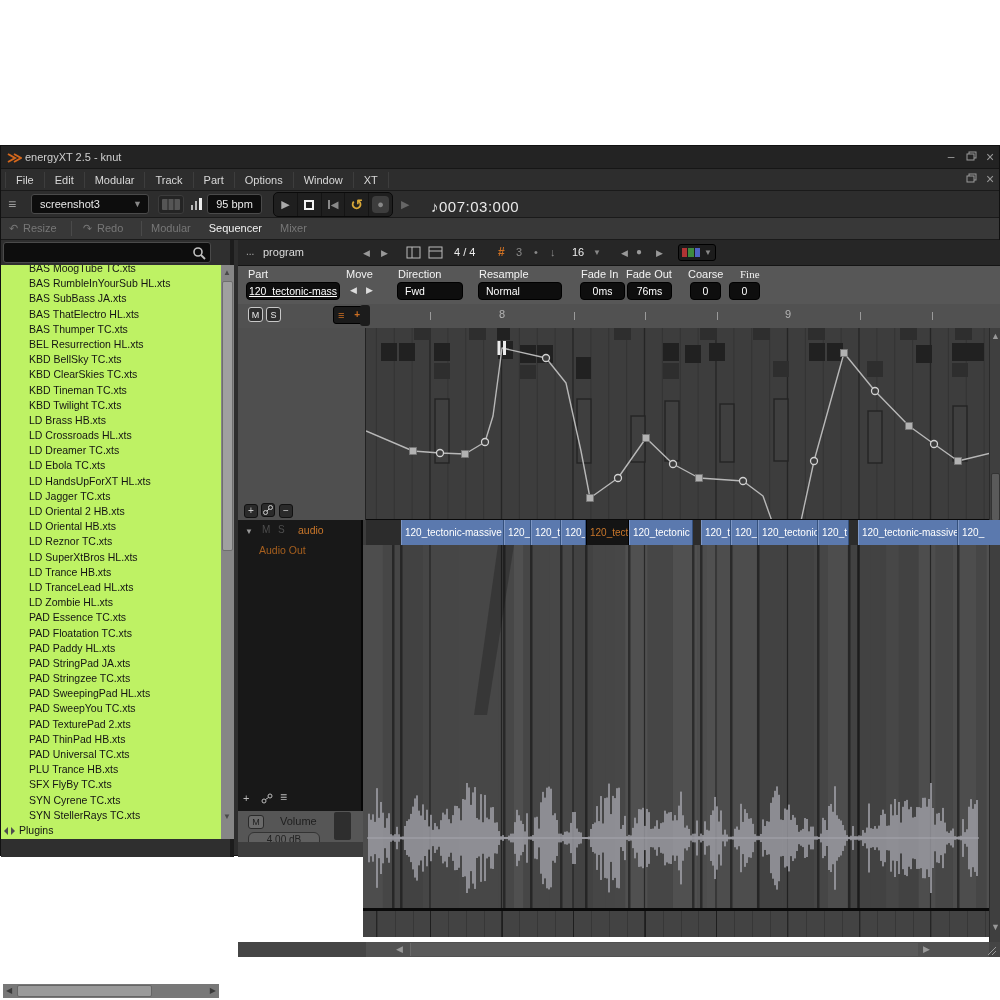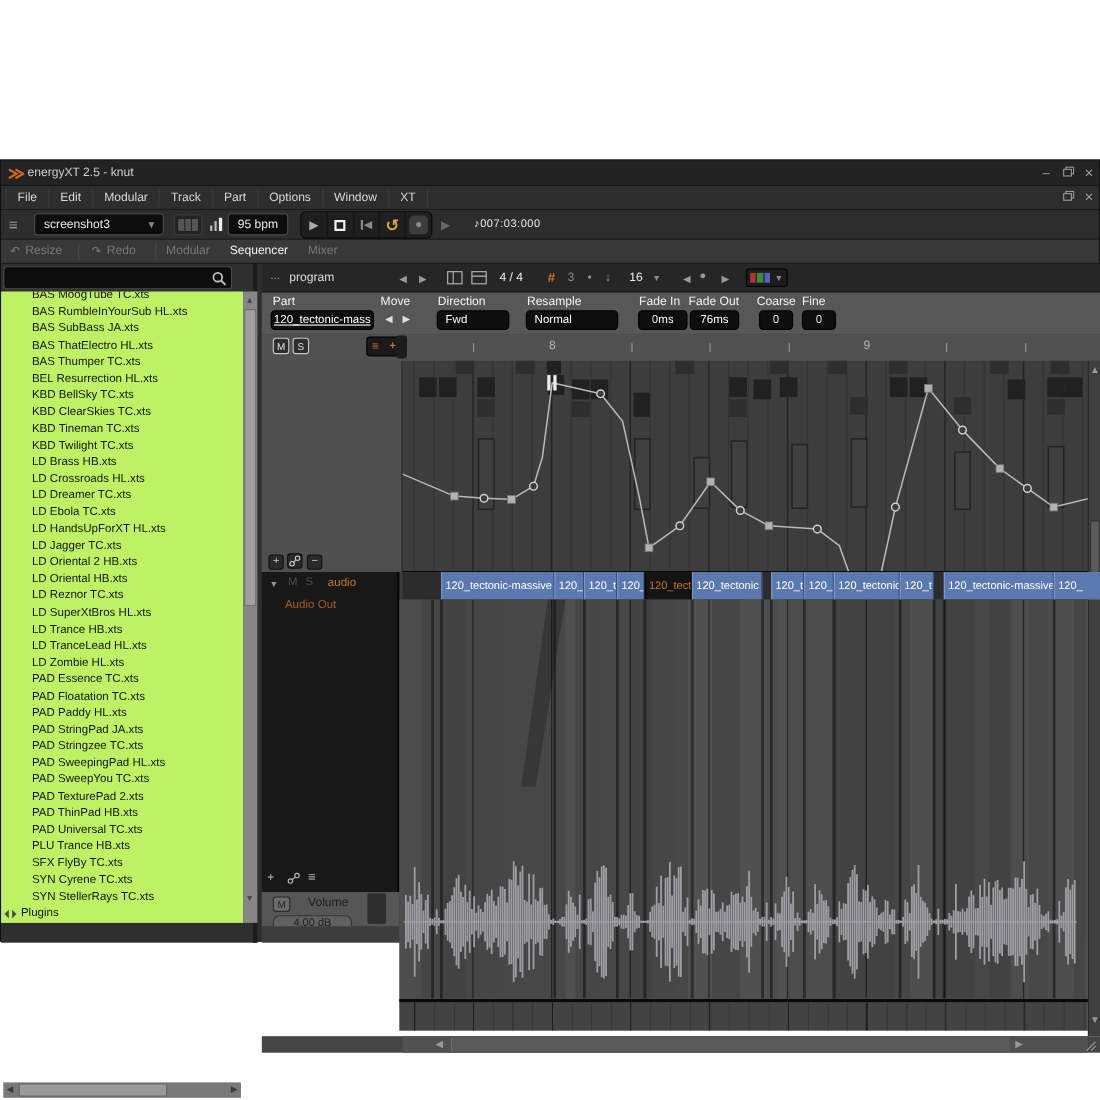--- a/index.html
+++ b/index.html
@@ -121,21 +121,21 @@
             <span style="color:#888;font-size:10px;">◀</span>
           </div>
         <div class="tbtn">
             <span style="color:#d8a838;font-size:15px;font-weight:bold;">↺</span>
           </div>
         <div class="tbtn">
             <div style="width:17px;height:17px;background:#3d3d3d;border-radius:4px;text-align:center;line-height:16px;color:#888;font-size:11px;">●</div>
           </div>
       </div>
       <div class="abs" style="left:400px;top:7px;color:#666;font-size:11px;">▶</div>
-      <div class="abs" style="left:430px;top:7px;color:#e8e8e8;font-size:10px;letter-spacing:.5px;">♪007:03:000</div>
+      <div class="abs" style="left:430px;top:7px;color:#e8e8e8;font-size:15px;letter-spacing:.5px;">♪007:03:000</div>
     </div>
 
     <div class="toolbar2">
       <span class="abs t2item" style="left:8px;top:4px;">↶</span>
       <span class="abs t2item" style="left:22px;top:4px;">Resize</span>
       <div class="vsep" style="left:70px;"></div>
       <span class="abs t2item" style="left:82px;top:4px;">↷</span>
       <span class="abs t2item" style="left:96px;top:4px;">Redo</span>
       <div class="vsep" style="left:140px;"></div>
       <div id="view-tabs" class="abs" style="left:150px;top:4px;display:flex;gap:18px;">
@@ -270,21 +270,21 @@
             <span style="white-space: nowrap; overflow: hidden;">0ms</span>
           </div>
           <span class="pfield-label" style="left: 388px;">Fade Out</span>
           <div class="pbox" style="left: 389px; width: 45px;">
             <span style="white-space: nowrap; overflow: hidden;">76ms</span>
           </div>
           <span class="pfield-label" style="left: 450px;">Coarse</span>
           <div class="pbox" style="left: 452px; width: 31px;">
             <span style="white-space: nowrap; overflow: hidden;">0</span>
           </div>
-          <span class="pfield-label" style="left: 491px;">Fine</span>
+          <span class="pfield-label" style="left: 502px; font-family: Liberation Serif, serif;">Fine</span>
           <div class="pbox" style="left: 491px; width: 31px;">
             <span style="white-space: nowrap; overflow: hidden;">0</span>
           </div>
         </div>
 
       <div class="msrow">
         <div class="msbtn" style="left:10px;">M</div>
         <div class="msbtn" style="left:28px;">S</div>
         <div class="abs" style="left:95px;top:2px;width:32px;height:18px;background:#1a1a1a;border:1px solid #000;border-radius:3px;">
           <span style="position:absolute;left:4px;top:2px;color:#cc6f22;font-size:11px;font-weight:bold;">≡</span>

